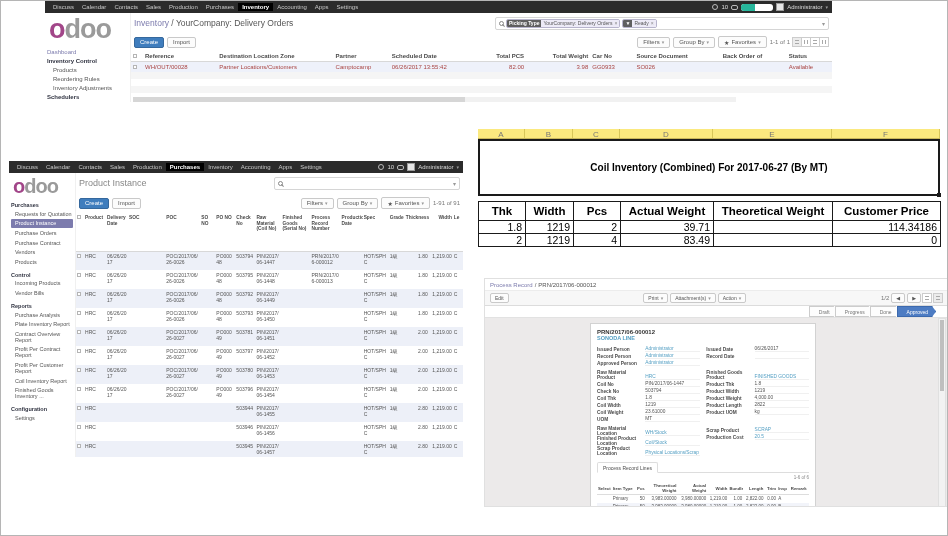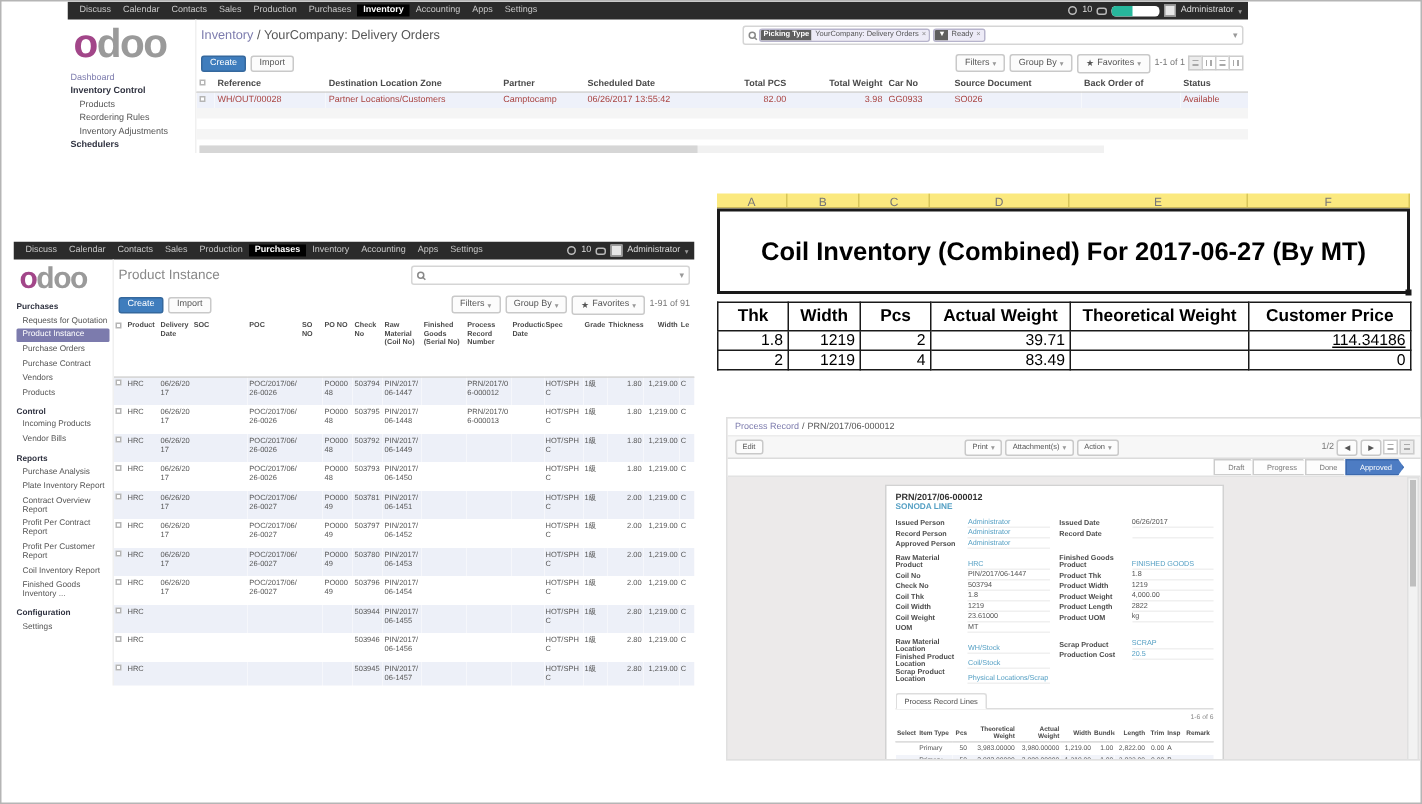--- a/index.html
+++ b/index.html
@@ -91,21 +91,21 @@
   .t2{font-size:5px}
   .t2 th{font-size:4.8px;line-height:5.5px;vertical-align:top;white-space:normal;padding:2px 1px;height:38px}
   .t2 td{font-size:5px;line-height:6px;white-space:normal;word-break:break-word;vertical-align:top;height:19px;padding:1.5px 1px}
   .t2 tbody tr:nth-child(odd){background:#edf0f8}
 
   
   .sheetwin{left:477px;top:128px;width:462px;height:127px;background:#fff}
   .collet{display:flex;height:10px;background:#fbe97f;border-bottom:1px solid #c9b75c;overflow:hidden}
   .collet div{font-size:8px;color:#777;text-align:center;border-right:1px solid #d8c659;line-height:12px;flex:none}
   .titlebox{border:2px solid #1a1a1a;height:57px;display:flex;align-items:center;justify-content:center;
-    font-weight:bold;font-size:17px;color:#000;position:relative;background:#fff}
+    font-weight:bold;font-size:10px;color:#000;position:relative;background:#fff}
   .handle{position:absolute;right:-3px;bottom:-3px;width:4px;height:4px;background:#1a1a1a}
   .sheetgap{height:5px}
   .sheettbl{border-collapse:collapse;table-layout:fixed;width:100%;font-size:10.5px;color:#000}
   .sheettbl th{border:1.5px solid #1a1a1a;font-weight:bold;font-size:11.5px;padding:3px 0;text-align:center!important;background:#fff}
   .sheettbl td{border:1px solid #1a1a1a;padding:0 3px;height:12px;background:#fff}
 
   
   .w4{left:483px;top:277px;width:465px;height:229px;background:#eceaea;overflow:hidden;border:1px solid #e0e0e0}
   .bc4{height:11px;background:#fff;font-size:6px;display:flex;align-items:center;gap:2px;padding:0 5px;color:#555}
   .btnrow{height:16px;display:flex;align-items:center;background:#f7f7f7;border-top:1px solid #ececec;
@@ -667,21 +667,21 @@
             <th style="text-align: right;">Customer Price</th>
           </tr>
         </thead>
         <tbody>
           <tr>
             <td style="text-align: right;">1.8</td>
             <td style="text-align: right;">1219</td>
             <td style="text-align: right;">2</td>
             <td style="text-align: right;">39.71</td>
             <td style="text-align: right;"></td>
-            <td style="text-align: right; text-decoration: underline;">114.34186</td>
+            <td style="text-align: right;">114.34186</td>
           </tr>
           <tr>
             <td style="text-align: right;">2</td>
             <td style="text-align: right;">1219</td>
             <td style="text-align: right;">4</td>
             <td style="text-align: right;">83.49</td>
             <td style="text-align: right;"></td>
             <td style="text-align: right;">0</td>
           </tr>
         </tbody>

